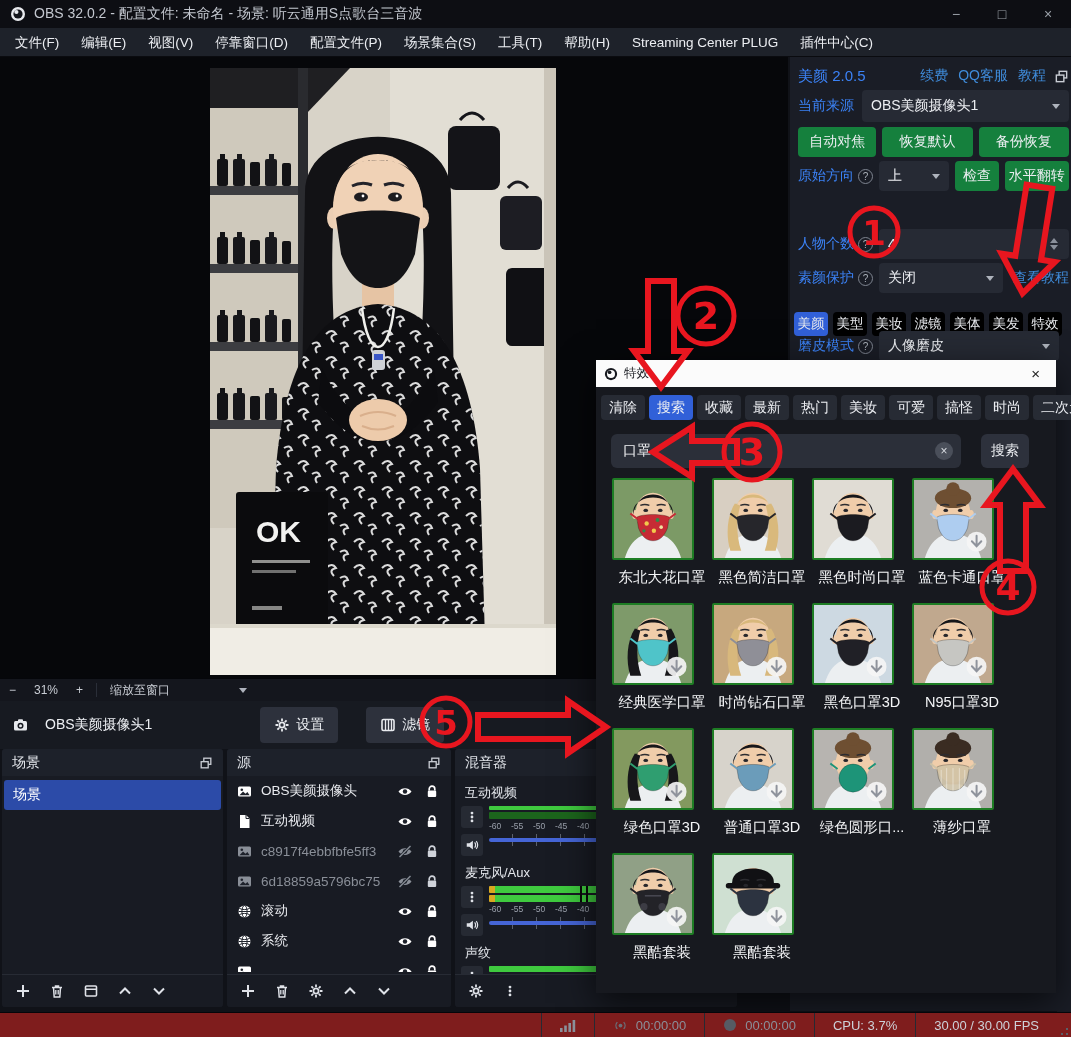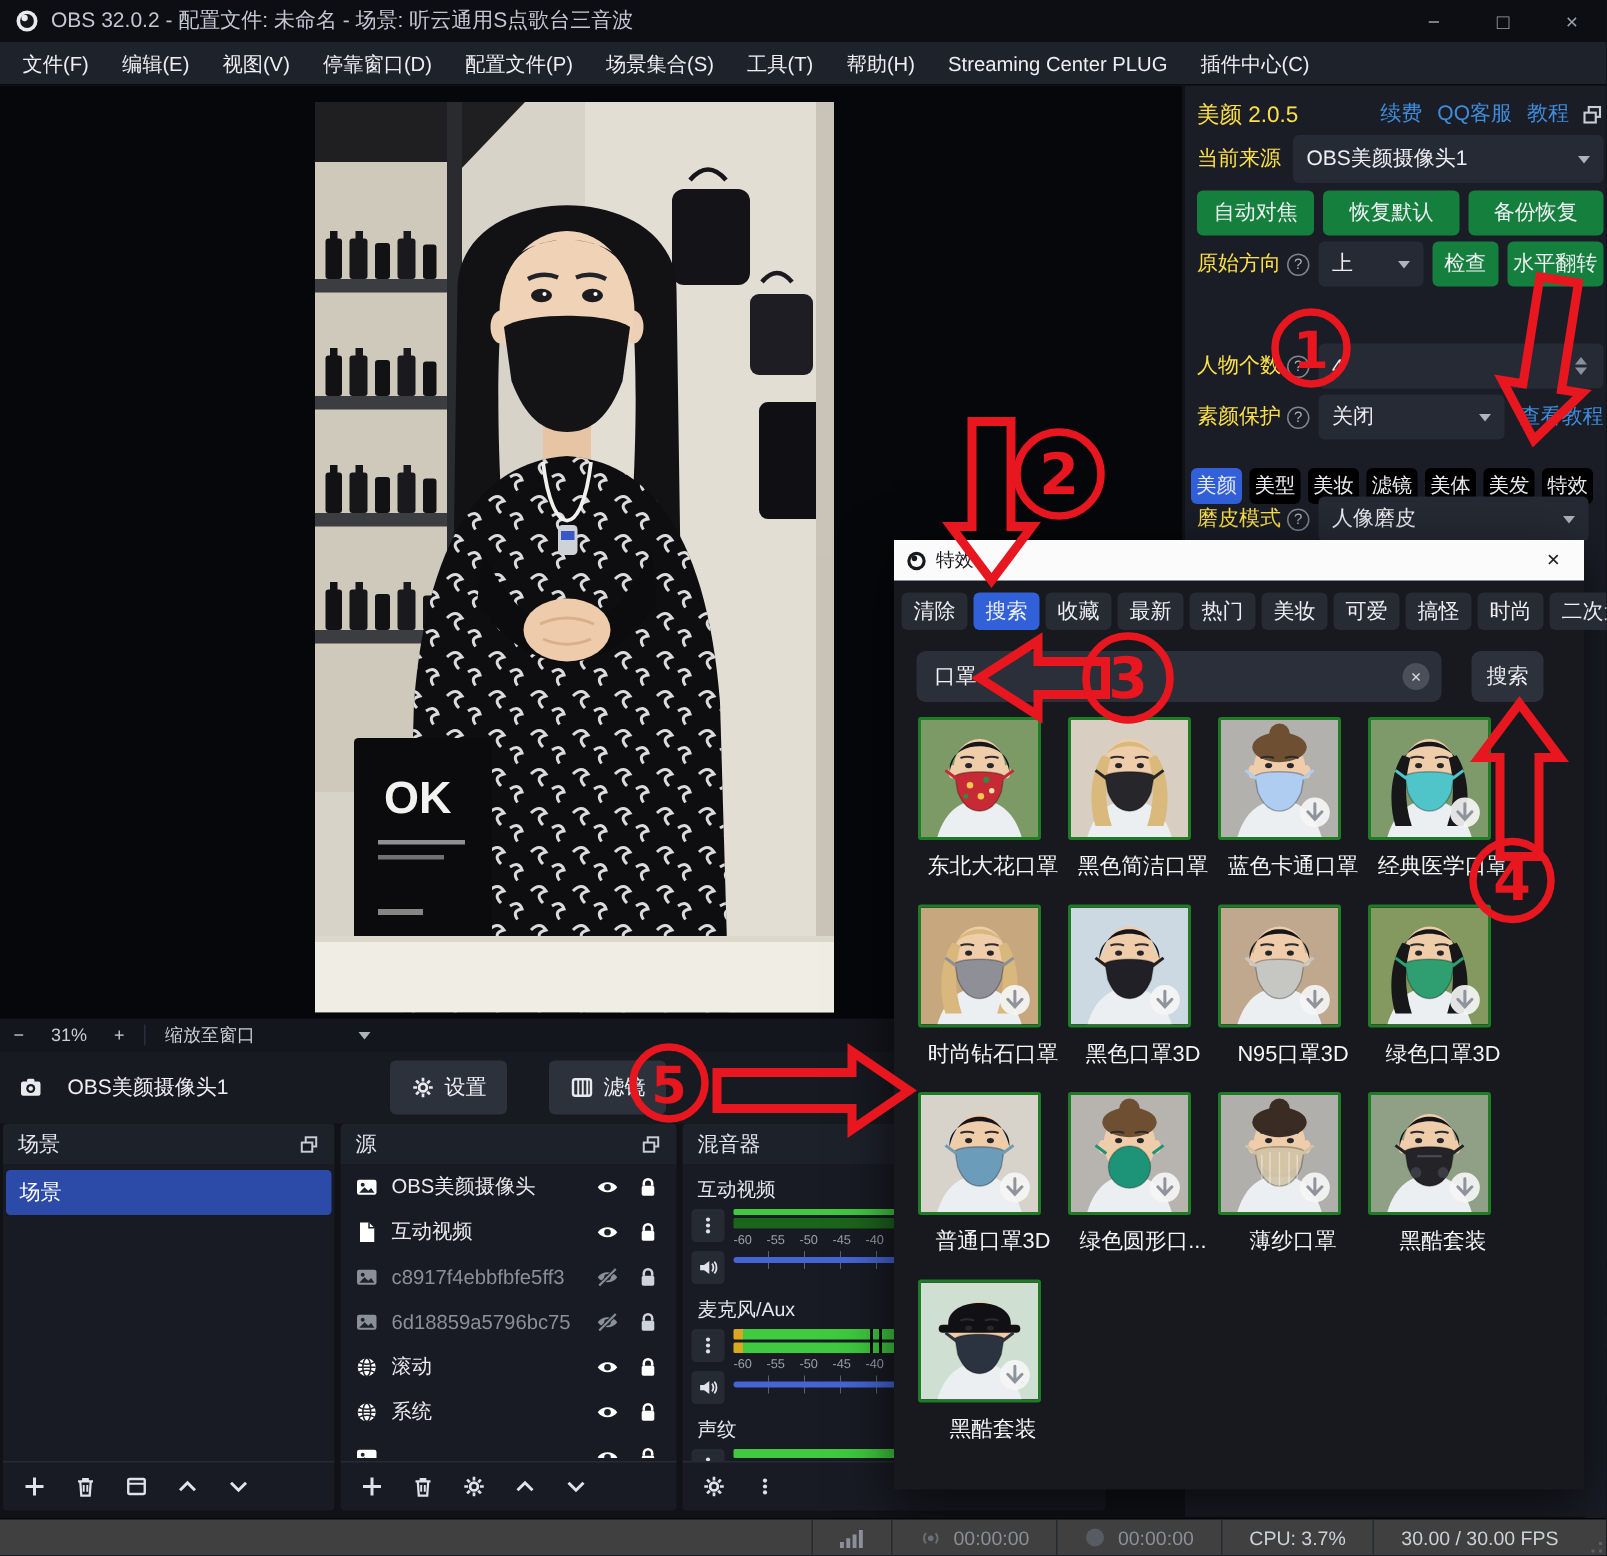--- a/index.html
+++ b/index.html
@@ -87,21 +87,21 @@
      background:var(--slider-blue); }
 
   
   #right-sliver { position:absolute; left:1057px; top:749px; width:14px; height:263px; background:#191c24;}
   #right-sliver .stub { position:absolute; left:2px; width:12px; height:24px; background:#2a2e38;
      border-radius:4px 0 0 4px; }
 
   
   #beauty-panel { position:absolute; left:790px; top:57px; width:281px; height:954px; background:#1a1d26; }
   .bp-row { position:absolute; left:8px; right:2px; display:flex; align-items:center; }
-  .bp-label { font-size:14px; color:#fde047; white-space:nowrap; }
+  .bp-label { font-size:14px; color:#3b82f6; white-space:nowrap; }
   .help { width:15px; height:15px; border:1.5px solid #7e8490; border-radius:50%; color:#aab0b9;
     font-size:10px; display:inline-flex; align-items:center; justify-content:center; margin-left:4px; flex:0 0 15px;}
   .dd { background:#262a34; border-radius:4px; height:30px; display:flex; align-items:center;
     padding:0 9px; font-size:14px; color:#eceef2; }
   .dd .sp { flex:1; }
   .bp-btn { background:#15803d; border-radius:4px; height:30px; display:flex; align-items:center;
     justify-content:center; font-size:14px; color:#eceef2; }
   .blue-link { color:var(--link-blue); font-size:14px; white-space:nowrap; }
   .bp-tabs { display:flex; gap:5px; }
   .bp-tab { width:34px; height:24px; background:#000000; border-radius:4px; display:flex; align-items:center;
@@ -132,21 +132,21 @@
     align-items:center; justify-content:center; font-size:14px;}
   #fx-grid { position:absolute; left:16px; top:118px; width:432px; height:512px;
     display:grid; grid-template-columns:repeat(4,100px); grid-auto-rows:125px; }
   .effect-item { width:100px; }
   .effect-thumb { width:82px; height:82px; border:2px solid var(--item-border-green); border-radius:2px;
     overflow:hidden; }
   .effect-label { width:100px; margin-top:8px; font-size:14.5px; color:#f4f5f7; text-align:center;
     white-space:nowrap; overflow:hidden; }
 
   
-  #statusbar { position:absolute; left:0; top:1012px; width:1071px; height:25px; background:#404040;
+  #statusbar { position:absolute; left:0; top:1012px; width:1071px; height:25px; background:#7f1d1d;
     border-top:1px solid #05060a; display:flex; align-items:center; justify-content:flex-end; z-index:30;
     font-size:13px; color:#cdd1d8;}
   .sb-cell { display:flex; align-items:center; gap:8px; padding:0 18px; height:25px; }
   .sb-sep { width:1px; height:25px; background:#262a33; }
   .sb-dim { color:#8a8f99; }
   #grip { width:14px; height:25px; position:relative; }
   #grip i { position:absolute; width:2px; height:2px; background:#5a5f68; }
 
   
   #annotations { position:absolute; left:0; top:0; z-index:60; pointer-events:none; }
@@ -837,20 +837,39 @@
             <ellipse cx="51" cy="33.5" rx="2.6" ry="1.9" fill="#26262b"></ellipse>
     <path d="M25,41 C31,37 55,37 61,41 L59,53 C55,63 50,67 43,67 C36,67 31,63 27,53Z" fill="#26262b" stroke="rgba(0,0,0,.28)"></path>
             <path d="M26,43 L18,37 M60,43 L68,37" stroke="#26262b" stroke-width="2.2" fill="none"></path>
           </svg>
         </div>
         <div class="effect-label">黑色简洁口罩</div>
       </div>
       <div class="effect-item">
         <div class="effect-thumb">
           <svg width="78" height="78" viewBox="0 0 86 86">
+            <rect width="86" height="86" fill="#e0dcd4"></rect>
+    <path d="M12,86 C18,66 30,59 43,59 C56,59 68,66 74,86Z" fill="#eceff1"></path>
+    <rect x="37" y="46" width="12" height="14" fill="#e4bd9a"></rect>
+    <ellipse cx="23" cy="38" rx="3" ry="5" fill="#f0cdaa"></ellipse>
+            <ellipse cx="63" cy="38" rx="3" ry="5" fill="#f0cdaa"></ellipse>
+    <ellipse cx="43" cy="36" rx="19" ry="22" fill="#f0cdaa"></ellipse>
+    <path d="M21,38 C19,13 67,13 65,38 C61,21 52,16 43,16 C34,16 25,21 21,38Z" fill="#16161a"></path>
+    <path d="M29,28 Q34,26 39,28 M47,28 Q52,26 57,28" stroke="#2c2c30" stroke-width="1.6" fill="none"></path>
+    <ellipse cx="35" cy="33.5" rx="2.6" ry="1.9" fill="#26262b"></ellipse>
+            <ellipse cx="51" cy="33.5" rx="2.6" ry="1.9" fill="#26262b"></ellipse>
+    <path d="M25,41 C31,37 55,37 61,41 L59,53 C55,63 50,67 43,67 C36,67 31,63 27,53Z" fill="#1b1b20" stroke="rgba(0,0,0,.28)"></path>
+            <path d="M26,43 L18,37 M60,43 L68,37" stroke="#1b1b20" stroke-width="2.2" fill="none"></path>
+          </svg>
+        </div>
+        <div class="effect-label">黑色时尚口罩</div>
+      </div>
+      <div class="effect-item">
+        <div class="effect-thumb">
+          <svg width="78" height="78" viewBox="0 0 86 86">
             <rect width="86" height="86" fill="#b3b1ad"></rect>
     <path d="M12,86 C18,66 30,59 43,59 C56,59 68,66 74,86Z" fill="#eceff1"></path>
     <rect x="37" y="46" width="12" height="14" fill="#e4bd9a"></rect>
     <ellipse cx="23" cy="38" rx="3" ry="5" fill="#f0cdaa"></ellipse>
             <ellipse cx="63" cy="38" rx="3" ry="5" fill="#f0cdaa"></ellipse>
     <ellipse cx="43" cy="36" rx="19" ry="22" fill="#f0cdaa"></ellipse>
     <ellipse cx="43" cy="20" rx="20" ry="11" fill="#6e4f32"></ellipse>
             <circle cx="43" cy="10" r="7.5" fill="#6e4f32"></circle>
     <path d="M29,28 Q34,26 39,28 M47,28 Q52,26 57,28" stroke="#2c2c30" stroke-width="1.6" fill="none"></path>
     <ellipse cx="35" cy="33.5" rx="2.6" ry="1.9" fill="#26262b"></ellipse>

